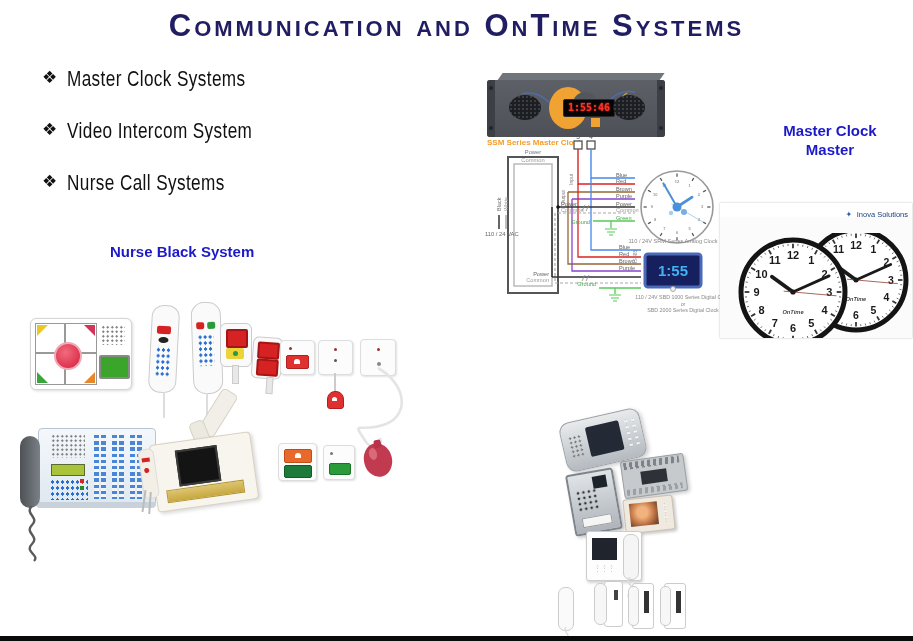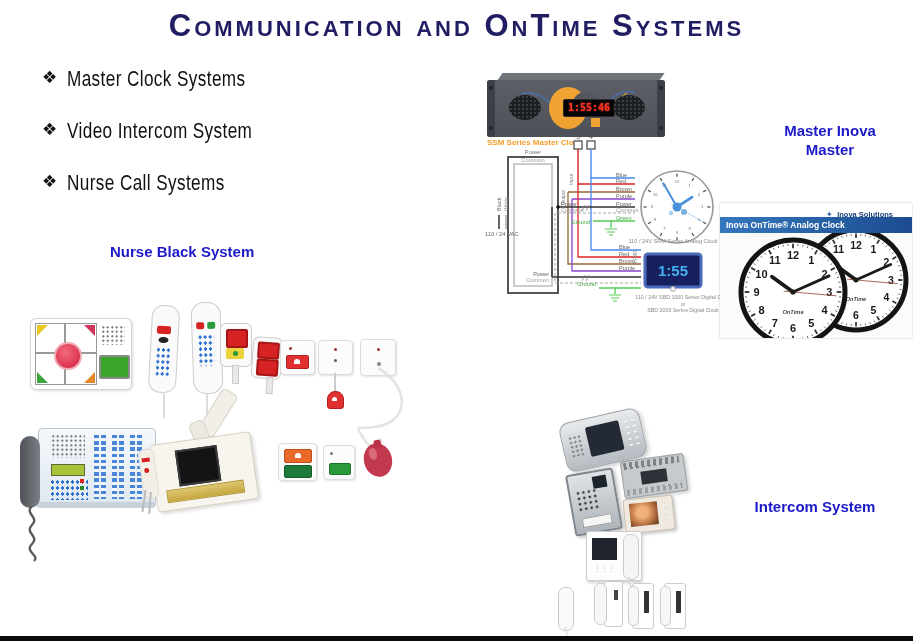--- a/index.html
+++ b/index.html
@@ -36,25 +36,24 @@
     <span class="bullet-text">Video Intercom System</span>
   </div>
   <div class="bullet-item">
     <span class="bullet-icon">❖</span>
     <span class="bullet-text">Nurse Call Systems</span>
   </div>
 </div>
 
 <div class="abs blue-label" style="left:110px;top:242px;width:150px;text-align:left">Nurse Black System</div>
 <div class="abs blue-label" style="left:775px;top:121px;width:110px">
-  <div>Master Inova</div>
+  <div>Master Clock</div>
   <div>Master</div>
 </div>
 <div class="abs blue-label" style="left:750px;top:497px;width:130px">
-  <div>Intercom System</div>
 </div>
 
 <div class="abs" style="left:487px;top:80px;width:178px;height:70px">
   <div class="abs" style="left:10px;top:-7px;width:162px;height:8px;background:#70747b;transform:skewX(-35deg);transform-origin:bottom"></div>
   <div class="abs" style="left:0;top:0;width:178px;height:57px;background:linear-gradient(180deg,#5d6167,#4d5056);border-radius:3px"></div>
   <div class="abs" style="left:0;top:0;width:8px;height:57px;background:#3c3f45;border-radius:3px 0 0 3px"></div>
   <div class="abs" style="left:170px;top:0;width:8px;height:57px;background:#3c3f45;border-radius:0 3px 3px 0"></div>
   <div class="abs" style="left:2px;top:6px;width:4px;height:4px;border-radius:50%;background:#22252a"></div>
   <div class="abs" style="left:2px;top:46px;width:4px;height:4px;border-radius:50%;background:#22252a"></div>
   <div class="abs" style="left:172px;top:6px;width:4px;height:4px;border-radius:50%;background:#22252a"></div>
@@ -170,24 +169,22 @@
   <circle cx="190" cy="156" r="2.5" fill="#eee" stroke="#999" stroke-width=".8"></circle>
   <text x="200" y="166" text-anchor="middle" font-size="5.3" fill="#888">110 / 24V SBD 1000 Series Digital Clock</text>
   <text x="200" y="172.5" text-anchor="middle" font-size="5.3" fill="#888">or</text>
   <text x="200" y="179" text-anchor="middle" font-size="5.3" fill="#888">SBD 2000 Series Digital Clock</text>
 </svg>
 </div>
 
 <div class="abs" style="left:720px;top:203px;width:192px;height:135px;background:#fbfbfc;overflow:hidden;box-shadow:0 0 2px rgba(0,0,0,.25)">
   <div class="abs" style="left:0;top:0;width:192px;height:14px;background:#fff;text-align:right">
     <span style="color:#2a5ca8;font-size:8px">✦</span>
-    <span style="color:#1b3f7a;font-weight:bold;font-size:7.5px;margin-right:19px">Inova Solutions</span>
-  </div>
-  <div class="abs" style="left:0;top:14px;width:192px;height:16px;background:linear-gradient(90deg,#3577bd,#1c4c8f);
-       color:#fff;font-weight:bold;font-size:8.5px;line-height:16px;padding-left:6px;box-sizing:border-box">Inova OnTime® Analog Clock</div>
+    <span style="color:#1b3f7a;font-weight:normal;font-size:7.5px;margin-right:4px">Inova Solutions</span>
+  </div>
   <svg class="abs" style="left:0;top:30px" width="192" height="105" viewBox="0 0 192 105">
     <g>
         <circle cx="136" cy="47" r="50" fill="#fff" stroke="#141414" stroke-width="5"></circle>
         <line x1="136" y1="0.5" x2="136" y2="5" stroke="#333" stroke-width="1.7500000000000002"></line>
         <line x1="140.86057354194588" y1="0.754731865375291" x2="140.65151661541057" y2="2.7437756561118363" stroke="#333" stroke-width="0.7000000000000001"></line>
         <line x1="145.6678936230258" y1="1.5161365658780426" x2="145.2520702413903" y2="3.472431767345654" stroke="#333" stroke-width="0.7000000000000001"></line>
         <line x1="150.36929023843504" y1="2.7758719922753627" x2="149.75125624968516" y2="4.67798502486567" stroke="#333" stroke-width="0.7000000000000001"></line>
         <line x1="154.91325390302472" y1="4.5201362196190615" x2="154.09978061687312" y2="6.347227134904259" stroke="#333" stroke-width="0.7000000000000001"></line>
         <line x1="159.25" y1="6.729818724023602" x2="157" y2="10.626933041053576" stroke="#333" stroke-width="1.7500000000000002"></line>
         <line x1="163.3320142316" y1="9.380709761564944" x2="162.15644372701504" y2="10.998743750314837" stroke="#333" stroke-width="0.7000000000000001"></line>

